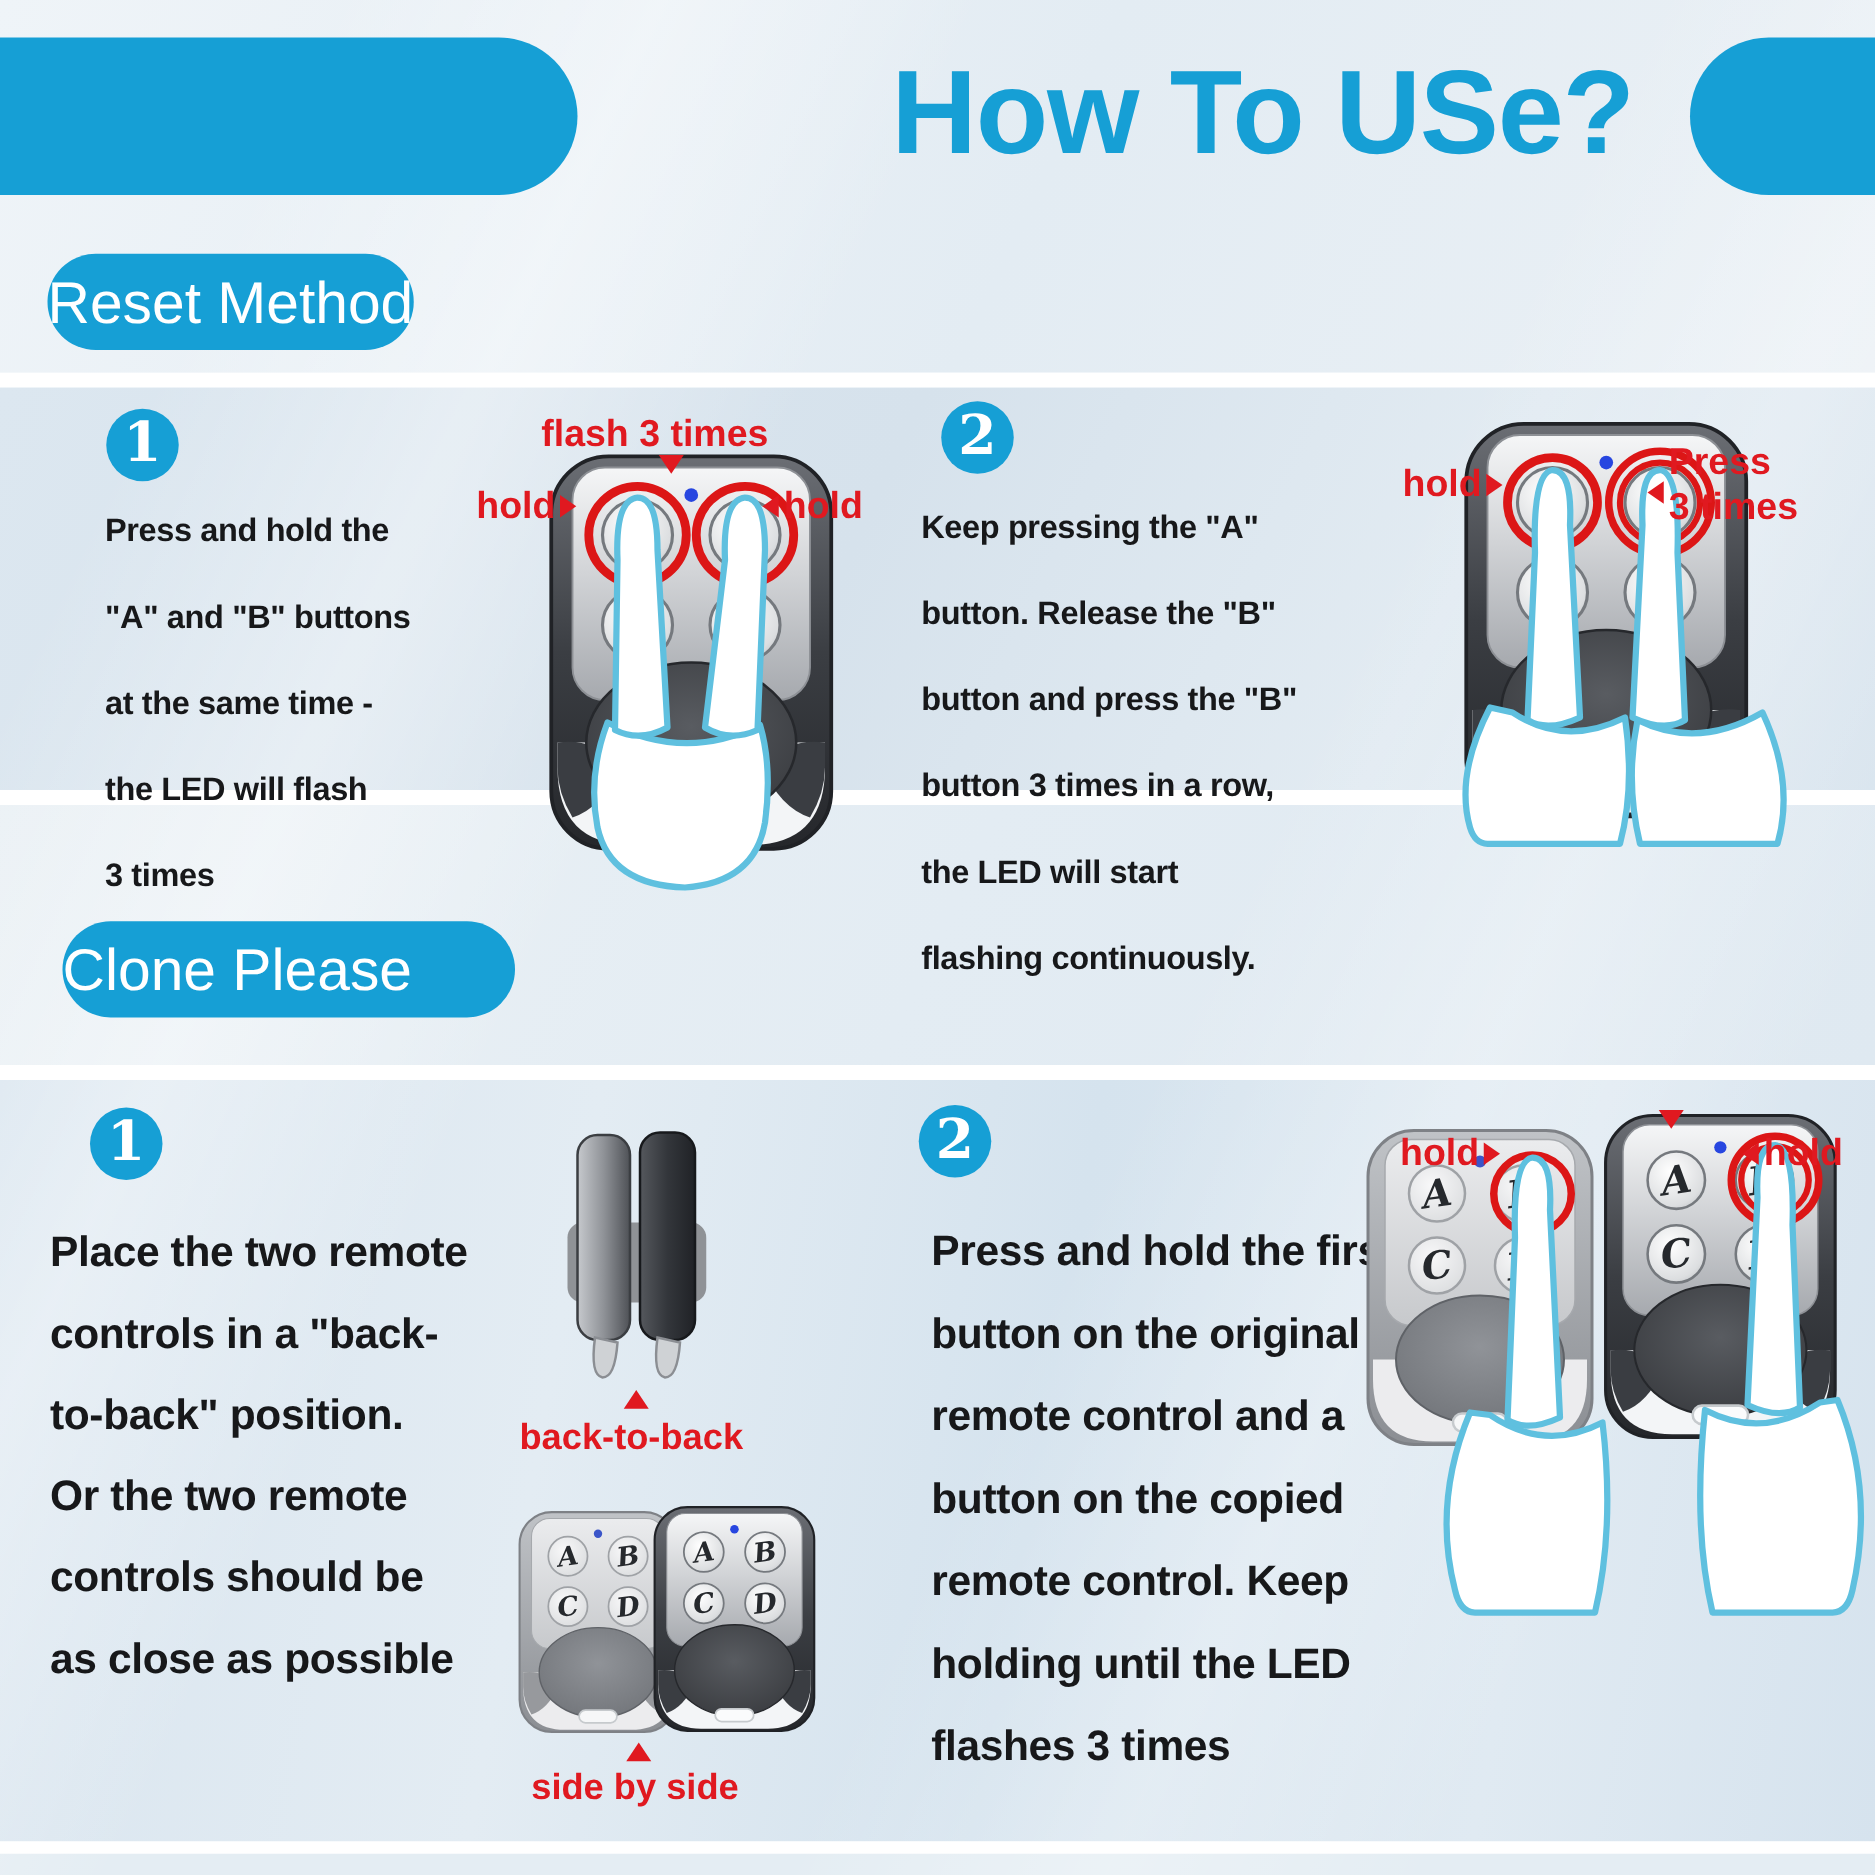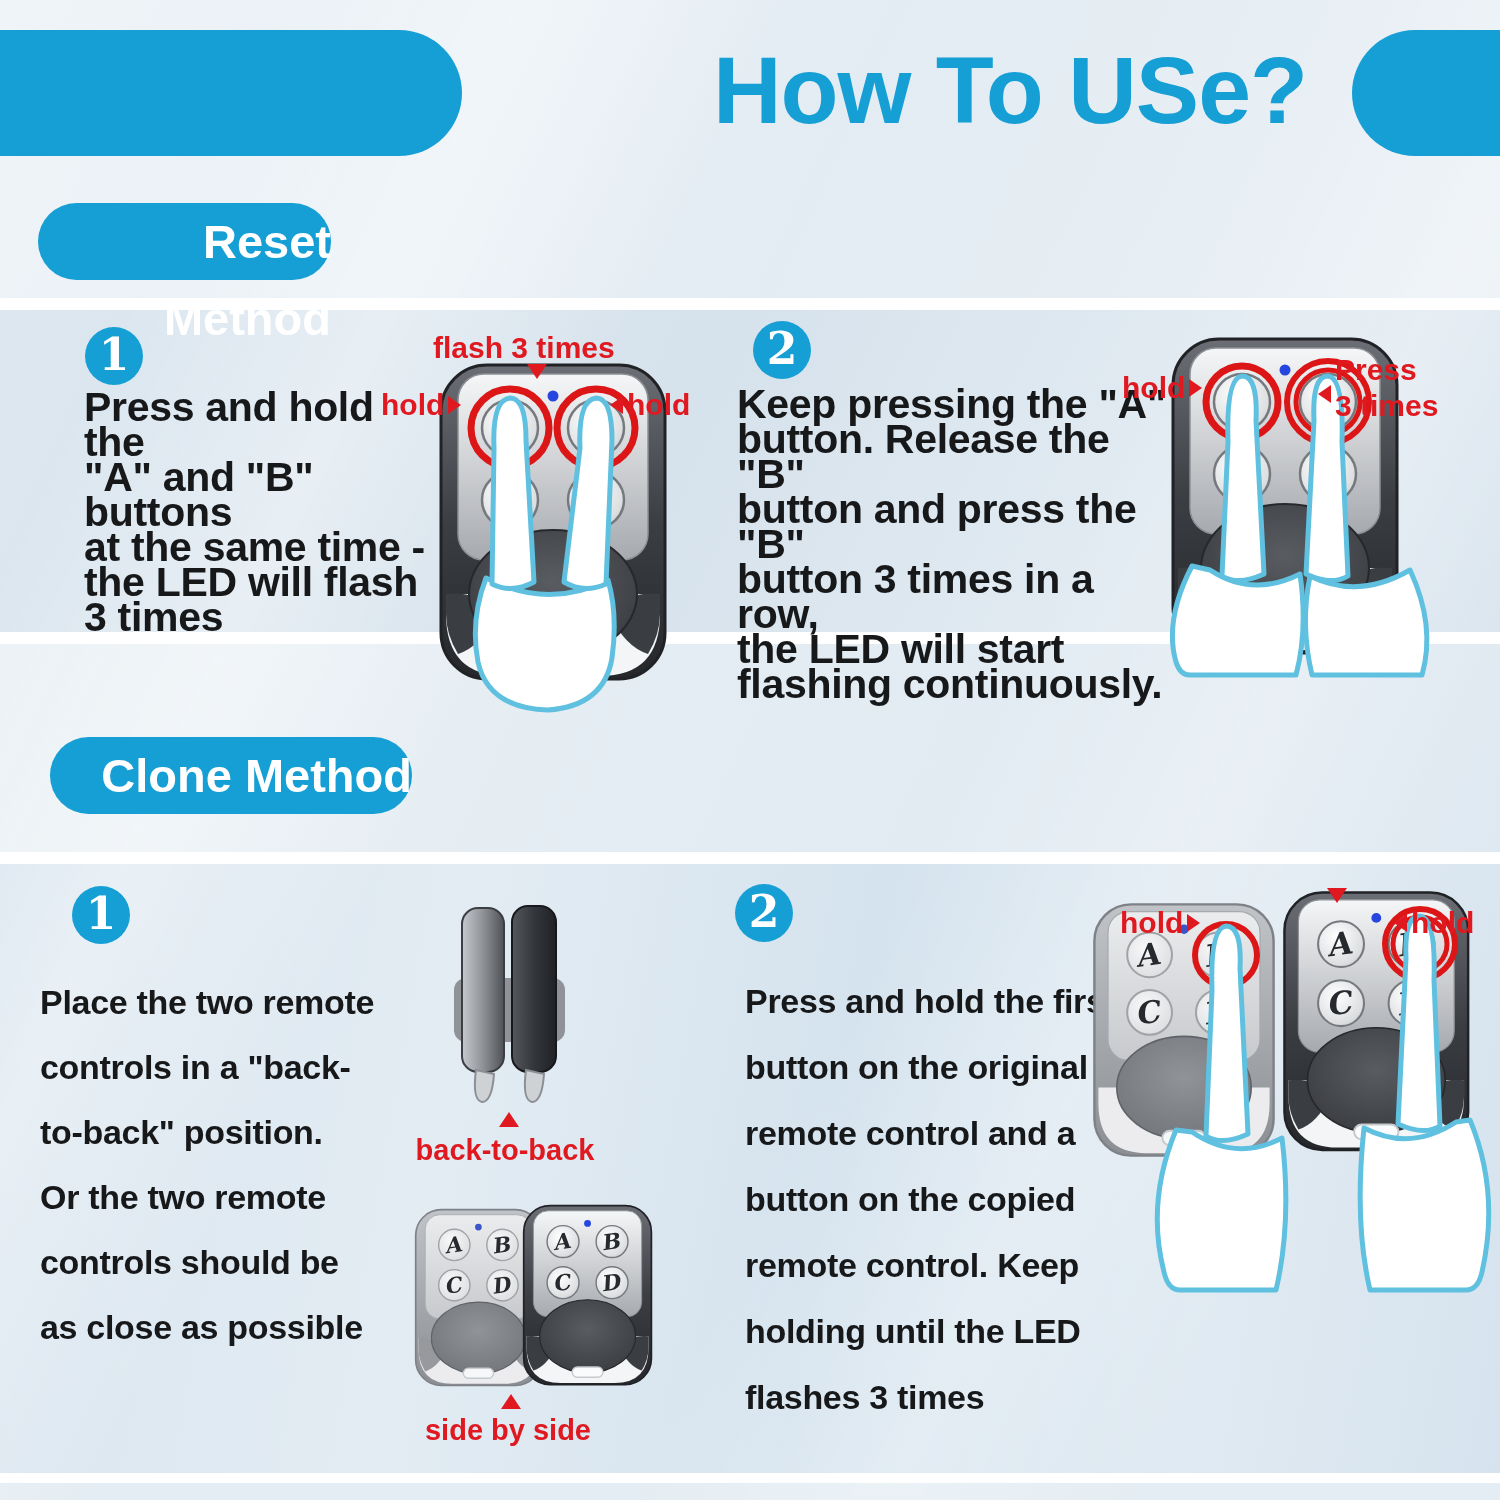--- a/index.html
+++ b/index.html
@@ -11,27 +11,27 @@
   .band2{top:310px;height:322px;background:linear-gradient(115deg,#dce7f0 0%,#d6e2ec 45%,#e2ebf2 75%,#d8e4ee 100%);}
   .band3{top:644px;height:208px;background:linear-gradient(115deg,#ebf1f5 0%,#e3ecf3 50%,#dfe9f1 100%);}
   .band4{top:864px;height:609px;background:linear-gradient(100deg,#d9e5ef 0%,#e3ecf3 30%,#d5e3ee 55%,#e0eaf2 80%,#d6e3ee 100%);}
   .band5{top:1483px;height:17px;background:#e4edf3;}
   .divider{position:absolute;left:0;width:1500px;height:12px;background:#ffffff;}
   .streaks{position:absolute;inset:0;pointer-events:none;
     background:linear-gradient(115deg,rgba(255,255,255,0) 12%,rgba(255,255,255,.38) 24%,rgba(255,255,255,0) 36%,rgba(255,255,255,0) 60%,rgba(255,255,255,.28) 72%,rgba(255,255,255,0) 84%);}
   .pill{position:absolute;background:var(--blue);}
   .title{position:absolute;color:var(--blue);font-weight:bold;font-size:95px;
     letter-spacing:-1px;text-align:center;}
-  .badge{position:absolute;background:var(--blue);color:#fff;font-weight:bold;
-    font-size:47px;text-align:right;border-radius:39px;}
+  .badge{position:absolute;background:var(--blue);color:#fff;font-weight:normal;
+    font-size:47px;text-align:left;border-radius:39px;}
   .stepnum{position:absolute;width:58px;height:58px;border-radius:50%;background:var(--blue);
     color:#fff;font-family:"DejaVu Serif",serif;font-weight:bold;font-size:44px;
     text-align:center;line-height:56px;}
   .steptext{position:absolute;color:var(--ink);font-weight:bold;white-space:pre-line;}
-  .t-reset{font-size:41px;line-height:35px;letter-spacing:-.3px;}
+  .t-reset{font-size:26px;line-height:69px;letter-spacing:-.3px;}
   .t-clone1{font-size:34px;line-height:65px;letter-spacing:-.3px;}
   .t-clone2{font-size:34px;line-height:66px;letter-spacing:-.3px;}
   .red-label{position:absolute;color:var(--red);font-weight:bold;font-size:30px;
     line-height:36px;white-space:pre-line;}
   .red-note{position:absolute;color:var(--red);font-weight:bold;font-size:31px;
     line-height:55px;white-space:pre-line;letter-spacing:-.2px;}
   .hold-row{display:flex;align-items:center;gap:4px;}
   .tri{width:0;height:0;display:inline-block;}
   .tri-down{border-left:10px solid transparent;border-right:10px solid transparent;border-top:15px solid var(--red);}
   .tri-up{border-left:10px solid transparent;border-right:10px solid transparent;border-bottom:15px solid var(--red);}
@@ -204,21 +204,21 @@
   <div class="red-label hold-row" style="left:1122px;top:370px">
     <span>hold</span>
     <span class="tri tri-right"></span>
   </div>
   <div class="red-label hold-row" style="left:1318px;top:352px;align-items:center">
     <span class="tri tri-left" style="margin-top:12px"></span>
     <span>Press
 3 times</span>
   </div>
 
-  <div class="badge" style="left:50px;top:737px;width:362px;height:77px;line-height:77px">Clone Method</div>
+  <div class="badge" style="left:50px;top:737px;width:362px;height:77px;line-height:77px">Clone Please</div>
 
   <div class="stepnum" style="left:72px;top:886px">1</div>
   <div class="steptext t-clone1" style="left:40px;top:970px;width:390px">Place the two remote
 controls in a "back-
 to-back" position.
 Or the two remote
 controls should be
 as close as possible</div>
 
   <svg class="abs" style="left:452px;top:902px" width="115" height="205" viewBox="0 0 115 205">

